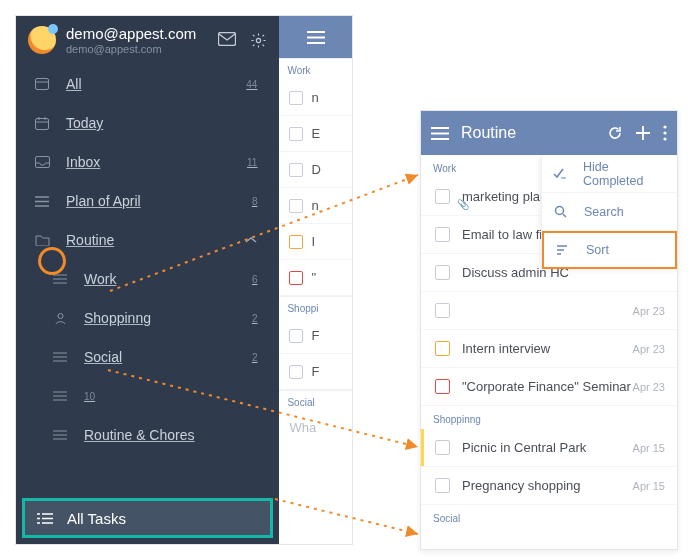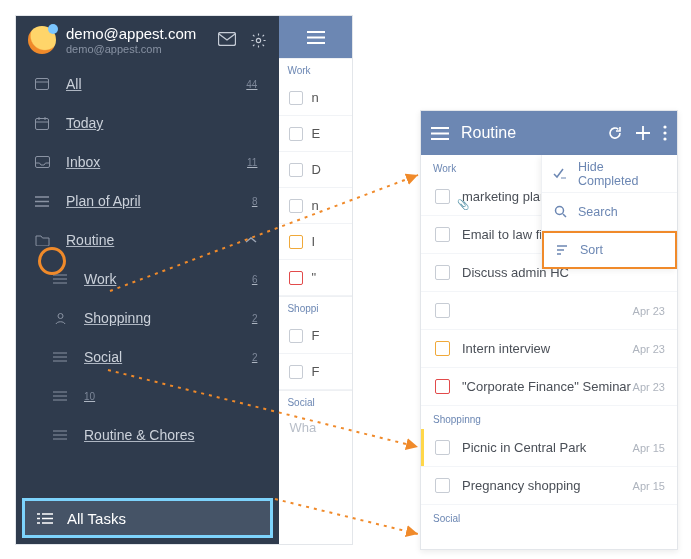--- a/index.html
+++ b/index.html
@@ -71,21 +71,21 @@
     border: 3px solid #f08a2a;
     border-radius: 50%;
     pointer-events:none;
   }
   .sb-all-tasks {
     margin: 4px 6px 6px 6px;
     height: 40px;
     display:flex; align-items:center;
     padding-left: 10px;
     background: #455366;
-    border: 3px solid #7dd3fc;
+    border: 3px solid #14b8a6;
     color: #fff;
     font-size: 15px;
   }
   .sb-all-tasks .sb-icon{ width:20px; margin-right:12px; display:flex; justify-content:center;}
 
   
   .peek {
     width: 73px;
     background: #fff;
     display:flex; flex-direction:column;
@@ -159,21 +159,21 @@
   .rp-menu{
     position:absolute;
     right:0; top:44px;
     width:136px;
     background:#fff;
     border-left:1px solid #eef0f3;
     box-shadow:-2px 2px 6px rgba(0,0,0,.06);
   }
   .rp-menu-item{
     height:38px; display:flex; align-items:center;
-    padding:0 10px; gap:10px;
+    padding:0 10px; gap:16px;
     font-size:12.5px;color:#6c87b3;
     border-bottom:1px solid #f2f4f7;
   }
   .rp-menu-item.sort{
     border:2px solid #f08a2a;
   }
   .rp-menu-item .mi-ic{width:16px;display:flex;justify-content:center;}
 
   
   .overlay{position:absolute;left:0;top:0;pointer-events:none;}

